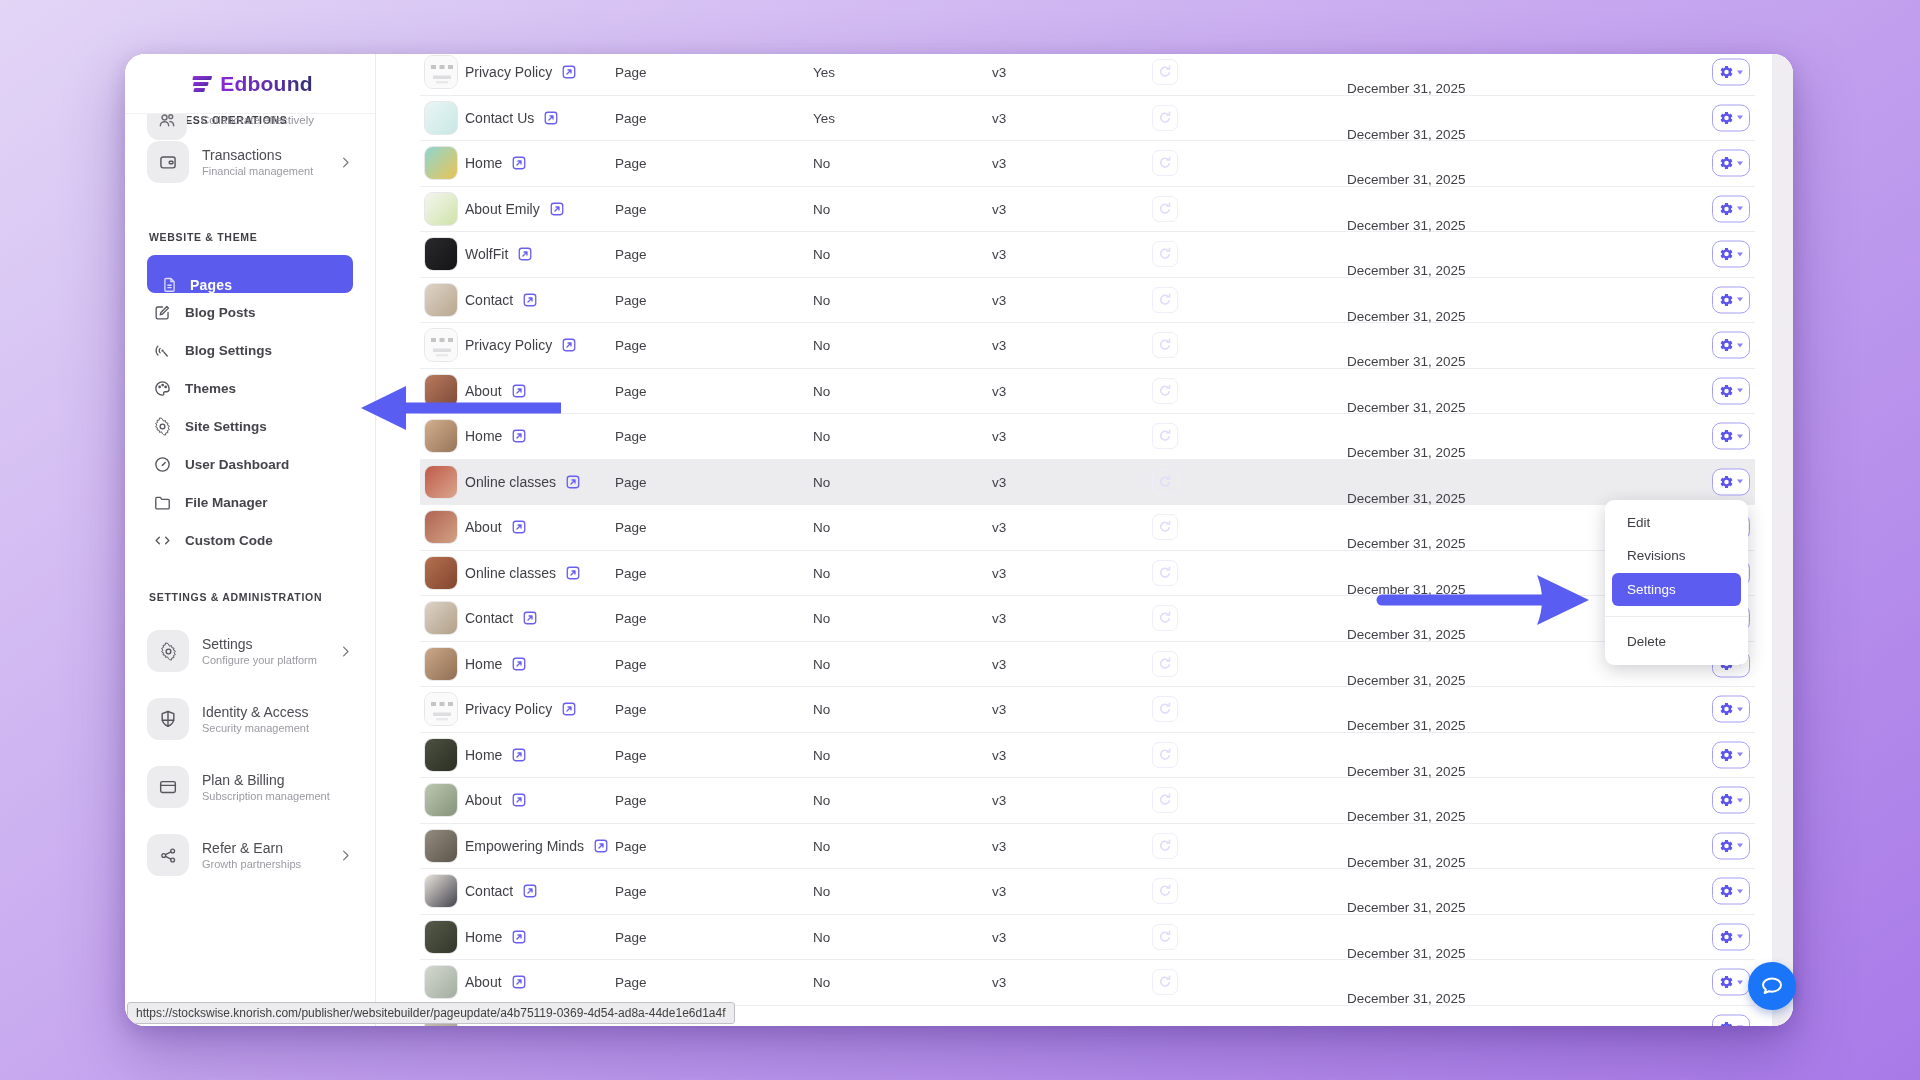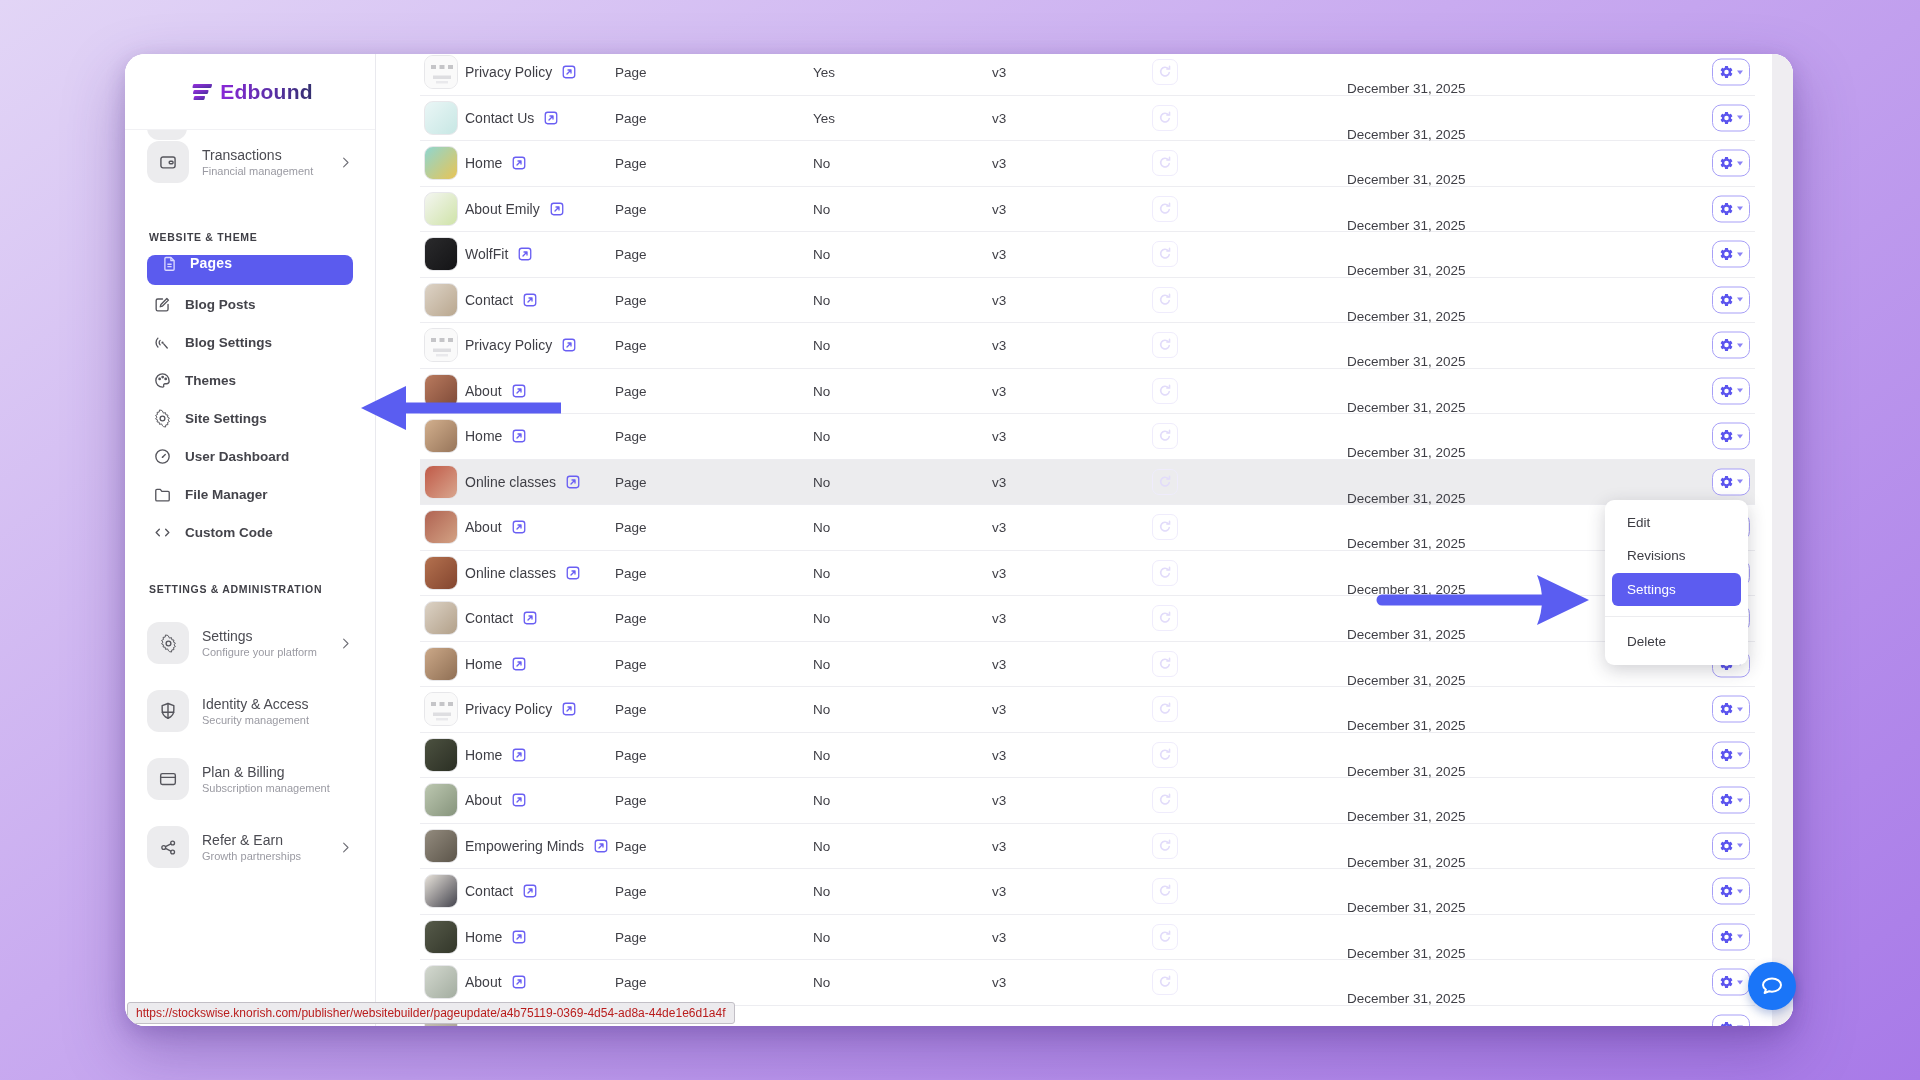--- a/index.html
+++ b/index.html
@@ -8,21 +8,21 @@
   *{box-sizing:border-box;}
 
   
   #window{position:absolute;left:125px;top:54px;width:1668px;height:972px;background:#fff;
     border-radius:20px;overflow:hidden;z-index:10;
     box-shadow:0 25px 60px rgba(70,35,130,.35),0 6px 20px rgba(70,35,130,.22);}
 
   
   #sidebar{position:absolute;left:0;top:0;width:251px;height:100%;background:#fff;
     border-right:1px solid #e9e9ee;overflow:hidden;}
-  .sb-header{position:absolute;left:0;top:0;width:100%;height:76px;background:#fff;z-index:5;
+  .sb-header{position:absolute;left:0;top:0;width:100%;height:60px;background:#fff;z-index:5;
     display:flex;align-items:center;justify-content:center;gap:7px;border-bottom:1px solid #f1f1f4;}
   .logo-ic svg{display:block;}
   .logo-tx{font-size:21px;font-weight:bold;letter-spacing:.2px;
     background:linear-gradient(90deg,#8a27d8,#5b2fa8 55%,#33306e);
     -webkit-background-clip:text;background-clip:text;color:transparent;}
   .partial-item{position:absolute;left:22px;top:46px;display:flex;align-items:center;gap:14px;z-index:1;}
   .partial-item .bigbox{width:40px;height:40px;border-radius:12px;background:#ececee;
     display:flex;align-items:center;justify-content:center;color:#6b6b72;}
   .partial-label{font-size:11.5px;color:#93939b;}
   .sb-scroll{position:absolute;left:0;top:0;width:100%;height:100%;padding:60px 22px 18px 22px;}
@@ -36,21 +36,21 @@
   .chev{color:#6d6d75;display:flex;}
   .gap-lg{height:31px;}
   .wb-card{background:#8f88f3;border-radius:14px;height:63px;margin:12px 0 6px 0;
     display:flex;align-items:center;gap:11px;padding:0 10px;cursor:pointer;}
   .wb-iconbox{width:44px;height:44px;border-radius:12px;background:#7b72ee;color:#fff;
     display:flex;align-items:center;justify-content:center;flex:0 0 auto;}
   .wb-texts{flex:1;display:flex;flex-direction:column;gap:2px;}
   .wb-texts .t1{font-size:14.5px;color:#fff;}
   .wb-texts .t2{font-size:10.5px;color:#e6e3ff;line-height:1.25;width:112px;}
   .wb-chev{color:#fff;display:flex;}
-  .pages-item{background:#5b5bee;border-radius:8px;height:30px;display:flex;align-items:flex-start;
+  .pages-item{background:#5b5bee;border-radius:8px;height:38px;display:flex;align-items:flex-end;
     gap:12px;padding:0 14px;cursor:pointer;margin-bottom:0;}
   .pages-item .lbl{font-size:14px;color:#fff;font-weight:bold;letter-spacing:.2px;}
   .pages-item .ic{color:#dcd9ff;display:flex;}
   .sb-item{display:flex;align-items:center;gap:13px;height:38px;padding:0 6px;cursor:pointer;}
   .sb-item .ic{color:#55555c;display:flex;width:19px;justify-content:center;}
   .sb-item .lbl{font-size:14px;color:#3f3f46;font-weight:bold;font-weight:600;}
   .sb-item .lbl{font-weight:bold;font-size:13.5px;color:#44444b;}
 
   
   #main{position:absolute;left:251px;top:0;width:1417px;height:100%;background:#fff;}
@@ -80,21 +80,21 @@
   
   .ctx{position:absolute;left:1229px;top:446px;width:143px;background:#fff;border-radius:9px;
     box-shadow:0 5px 18px rgba(40,40,60,.22);padding:6px 0;z-index:40;}
   .ctx-item{height:33px;display:flex;align-items:center;padding:0 22px;font-size:13.5px;color:#3c3c43;cursor:pointer;}
   .ctx-item.selected{background:#5c5cf0;color:#fff;border-radius:6px;margin:1px 7px;padding:0 15px;height:33px;}
   .ctx-div{height:1px;background:#ececef;margin:10px 0 6px 0;}
   .ctx-item.del{height:36px;}
 
   
   .urlbar{position:absolute;left:-249px;bottom:2px;height:22px;background:#ecebee;
-    border:1px solid #c2bfc6;border-radius:3px;font-size:12px;color:#b91c1c;
+    border:1px solid #c2bfc6;border-radius:3px;font-size:12px;color:#404040;
     display:flex;align-items:center;padding:0 8px;white-space:nowrap;z-index:45;}
 
   
   #overlay{position:absolute;left:0;top:0;z-index:50;pointer-events:none;}
   #chat{position:absolute;left:1748px;top:962px;width:48px;height:48px;border-radius:50%;
     background:#1a75f8;z-index:60;display:flex;align-items:center;justify-content:center;
     box-shadow:0 4px 10px rgba(20,60,160,.3);cursor:pointer;}
 </style>
 </head>
 <body>

